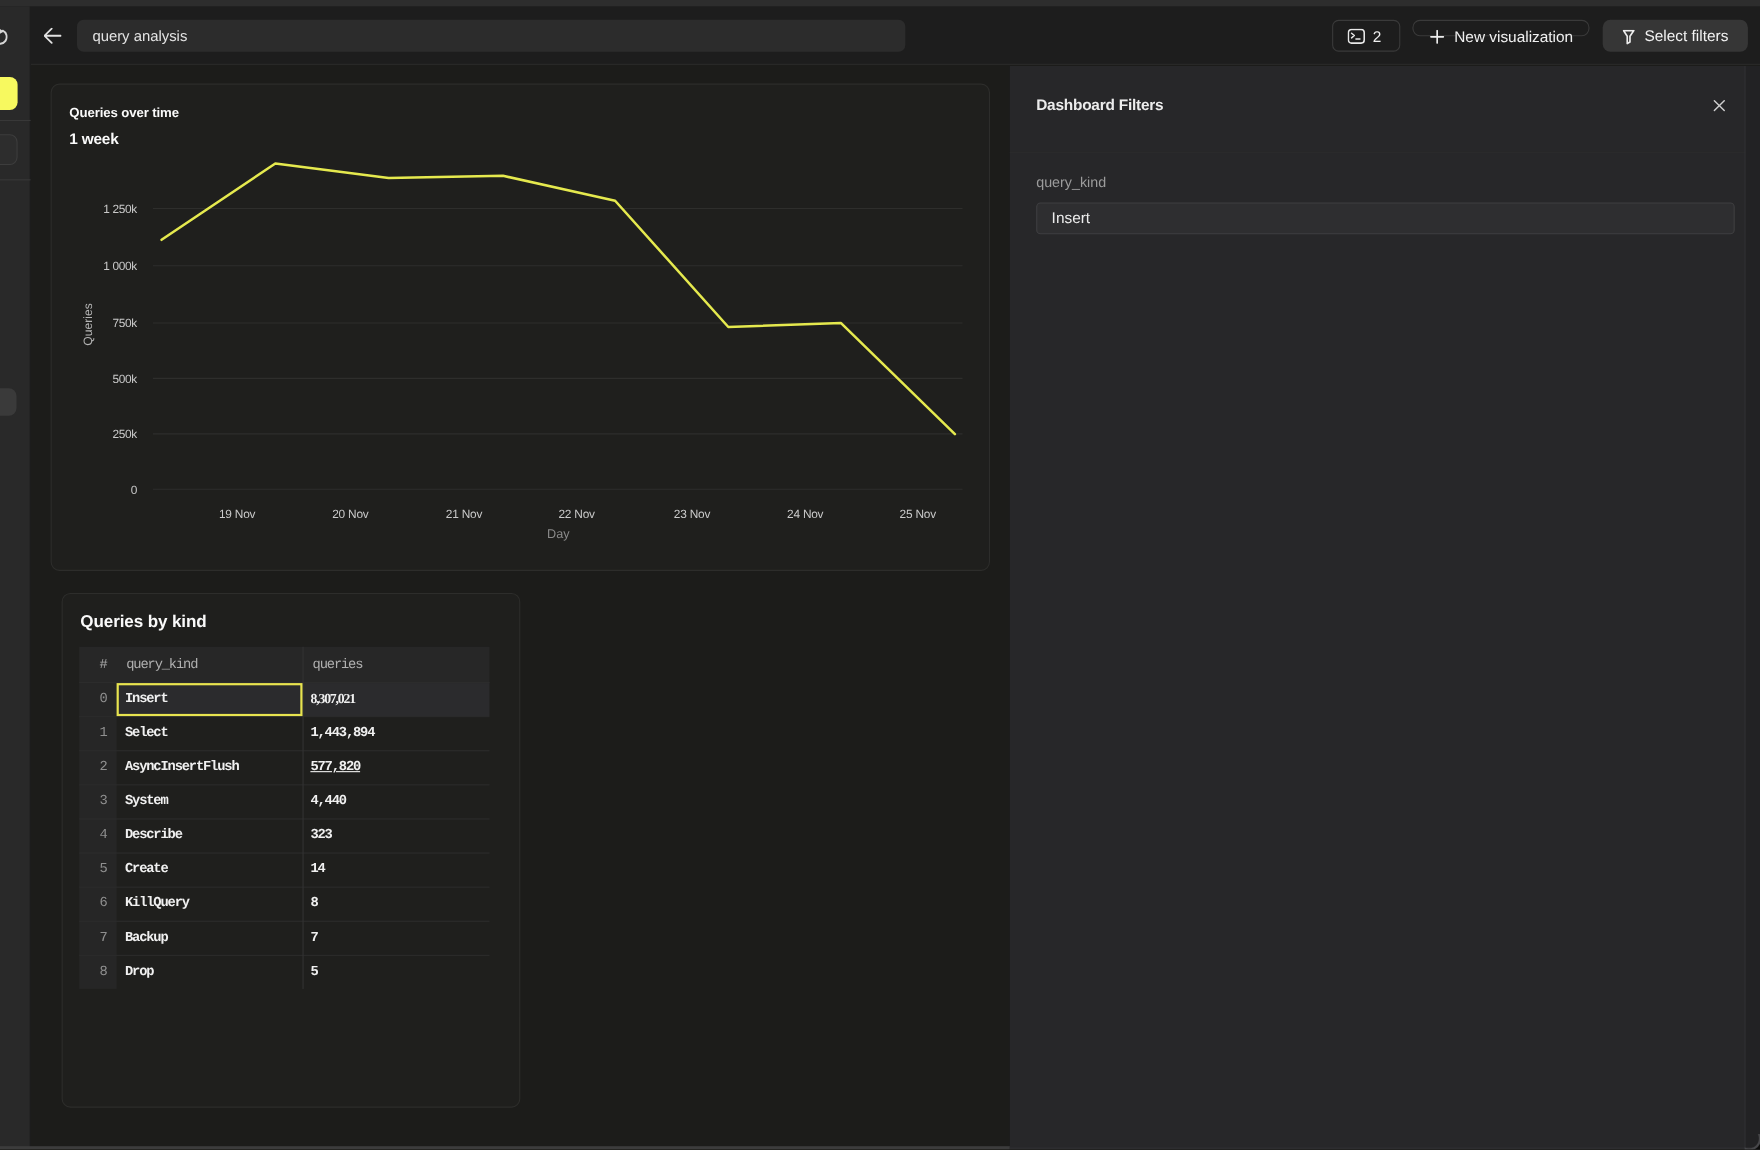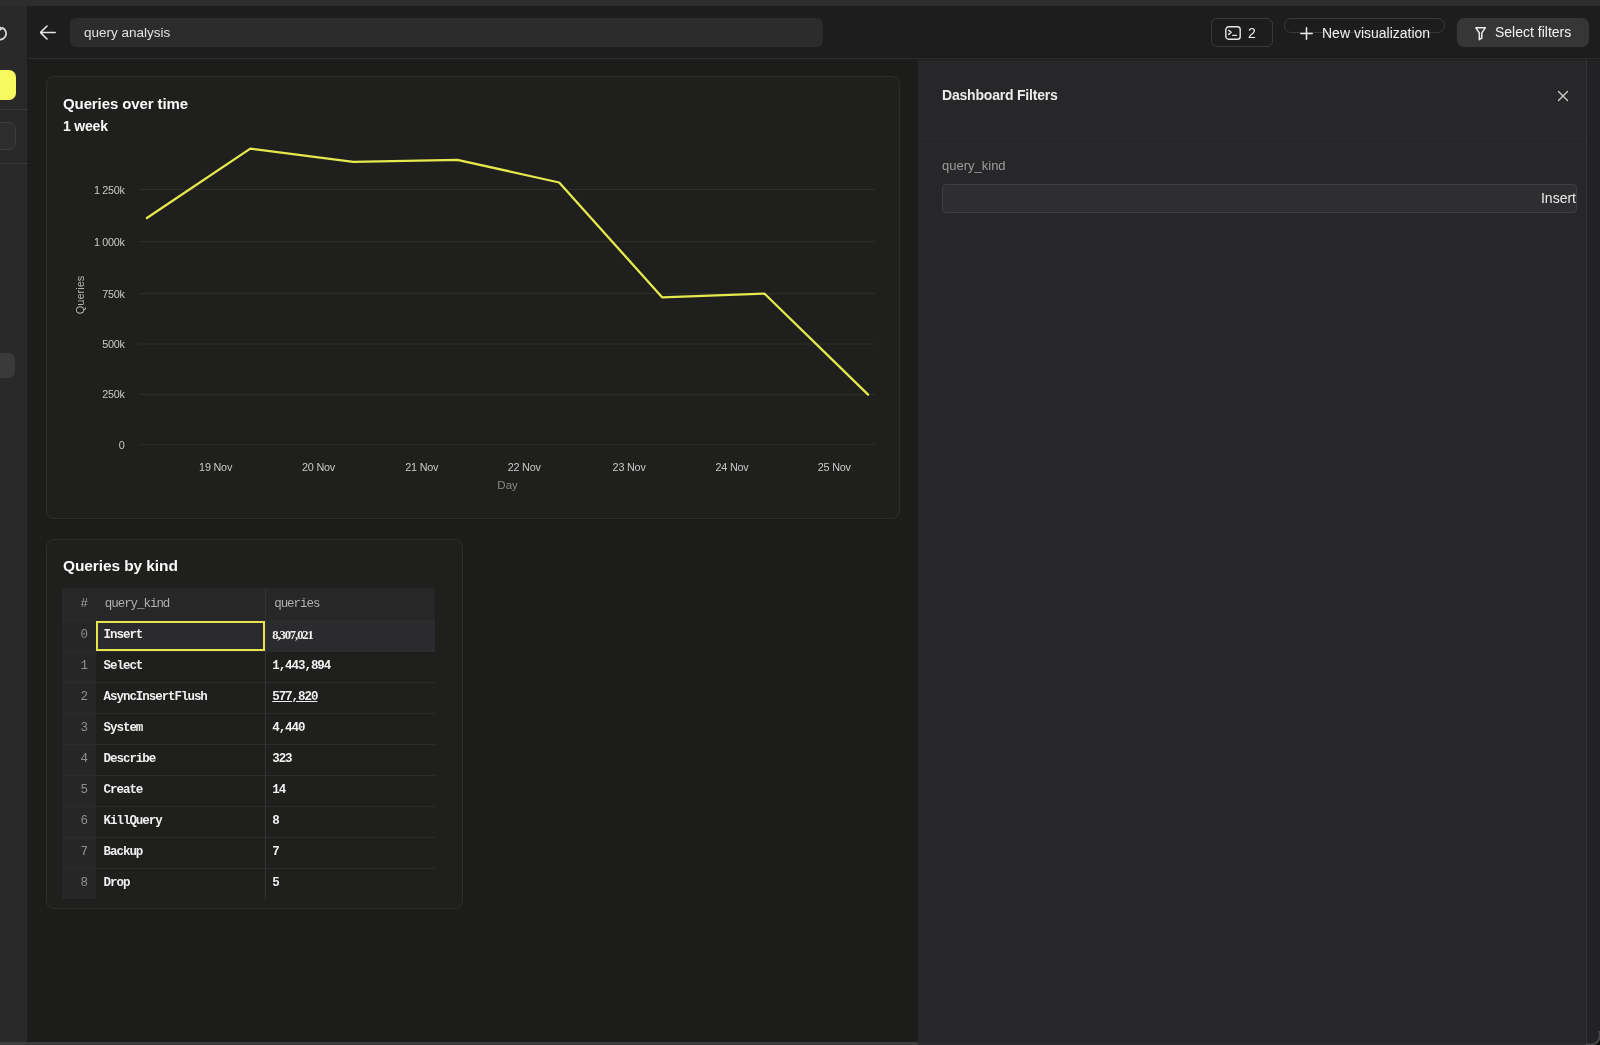--- a/index.html
+++ b/index.html
@@ -56,21 +56,21 @@
 <div class="abs" style="left:1457px;top:18px;width:132px;height:29px;background:#363636;border-radius:7px;color:#f2f2f2;font-size:14px;">
   <svg class="abs" style="left:17.5px;top:8.5px;" width="12" height="14" viewBox="0 0 12 14">
     <path d="M 0.9 0.8 L 10.3 0.8 L 6.8 5.9 L 6.8 11.2 L 4.3 12.6 L 4.3 5.9 Z" fill="none" stroke="#ececec" stroke-width="1.5" stroke-linejoin="round"></path>
   </svg>
   <span class="abs" style="left:38px;top:0;line-height:29px;">Select filters</span>
 </div>
 
 <div class="abs" style="left:28px;top:60px;width:890px;height:985px;background:#1c1c1a;"></div>
 
 <div class="abs" style="left:46px;top:76px;width:854px;height:443px;background:#1f1f1d;border:1px solid #2d2d2b;border-radius:8px;">
-  <div class="abs" style="left:16px;top:17.5px;font-size:15px;font-weight:700;letter-spacing:-0.1px;color:#fafafa;">Queries over time</div>
+  <div class="abs" style="left:16px;top:17.5px;font-size:12px;font-weight:700;letter-spacing:-0.1px;color:#fafafa;">Queries over time</div>
   <div class="abs" style="left:16px;top:41px;font-size:14px;font-weight:700;letter-spacing:-0.2px;color:#fafafa;text-align:center;">1 week</div>
   <svg class="abs" style="left:0;top:0;" width="852" height="441" viewBox="0 0 852 441">
     <g stroke="#2e2e2c" stroke-width="1">
       <line x1="92" y1="112.5" x2="828" y2="112.5"></line>
       <line x1="92" y1="164.6" x2="828" y2="164.6"></line>
       <line x1="92" y1="216.6" x2="828" y2="216.6"></line>
       <line x1="92" y1="267.0" x2="828" y2="267.0"></line>
       <line x1="92" y1="317.4" x2="828" y2="317.4"></line>
       <line x1="92" y1="367.8" x2="828" y2="367.8"></line>
     </g>
@@ -90,21 +90,21 @@
       <text x="582.1" y="394">23 Nov</text>
       <text x="685" y="394">24 Nov</text>
       <text x="787.3" y="394">25 Nov</text>
     </g>
     <text x="460.6" y="412" font-family="Liberation Sans" font-size="11.5" fill="#8a8a8a" text-anchor="middle">Day</text>
     <text x="37" y="218" font-family="Liberation Sans" font-size="11" fill="#b5b5b5" text-anchor="middle" transform="rotate(-90 37 218)">Queries</text>
     <polyline points="99.9,141 203.3,71.6 306.3,84.8 410.3,82.8 512.2,105.5 615.1,220.3 717.6,216.7 821.1,317.6" fill="none" stroke="#e5e94e" stroke-width="2.3" stroke-linejoin="round" stroke-linecap="round"></polyline>
   </svg>
 </div>
 
-<div class="abs" style="left:46px;top:539px;width:417px;height:370px;background:#1f1f1d;border:1px solid #2d2d2b;border-radius:8px;">
+<div class="abs" style="left:56px;top:539px;width:417px;height:468px;background:#1f1f1d;border:1px solid #2d2d2b;border-radius:8px;">
   <div class="abs" style="left:16px;top:16.5px;font-size:15.5px;font-weight:700;letter-spacing:-0.1px;color:#fafafa;">Queries by kind</div>
   <div class="abs" style="left:15px;top:48px;width:372.5px;height:311px;font-family:'Liberation Mono',monospace;font-size:12.5px;letter-spacing:-1.05px;">
 
     <div class="abs" style="left:0;top:0;width:372.5px;height:32px;background:#272727;"></div>
 
     <div class="abs" style="left:0;top:32px;width:34px;height:279px;background:#262626;"></div>
 
     <div class="abs" style="left:34px;top:32px;width:338.5px;height:31px;background:#2b2b2d;"></div>
 
     <div class="abs" style="left:0;top:32px;width:372.5px;height:1px;background:#2c2c2c;"></div>
@@ -148,21 +148,21 @@
       <div class="kind" style="top:249px;">Backup</div>
       <div class="val" style="top:249px;">7</div>
     <div class="idx" style="top:280px;">8</div>
       <div class="kind" style="top:280px;">Drop</div>
       <div class="val" style="top:280px;">5</div>
 
     <div class="abs" style="left:34px;top:32.5px;width:168.5px;height:30.5px;border:2px solid #e8e44f;"></div>
   </div>
 </div>
 
-<div class="abs" style="left:918px;top:60px;width:682px;height:985px;background:#272729;text-align:right;">
+<div class="abs" style="left:918px;top:60px;width:682px;height:985px;background:#272729;">
   <div class="abs" style="left:24px;top:27px;font-size:14px;font-weight:700;letter-spacing:-0.2px;color:#ececec;">Dashboard Filters</div>
   <svg class="abs" style="left:639px;top:30px;" width="12" height="12" viewBox="0 0 12 12">
     <path d="M 1.5 1.5 L 10.5 10.5 M 10.5 1.5 L 1.5 10.5" stroke="#cfcfcf" stroke-width="1.3" stroke-linecap="round"></path>
   </svg>
   <div class="abs" style="left:0;top:78px;width:682px;height:1px;background:#2c2c2c;"></div>
   <div class="abs" style="left:24px;top:98px;font-size:13px;color:#9c9c9c;">query_kind</div>
   <div class="abs" style="left:24px;top:124px;width:635px;height:29px;background:#2e2e30;border:1px solid #3f3f41;border-radius:4px;color:#ececec;font-size:14px;line-height:27px;padding-left:13px;">Insert</div>
   <div class="abs" style="left:668px;top:0;width:1px;height:985px;background:#343437;"></div>
   <div class="abs" style="left:669px;top:0;width:13px;height:985px;background:#222224;"></div>
 </div>

